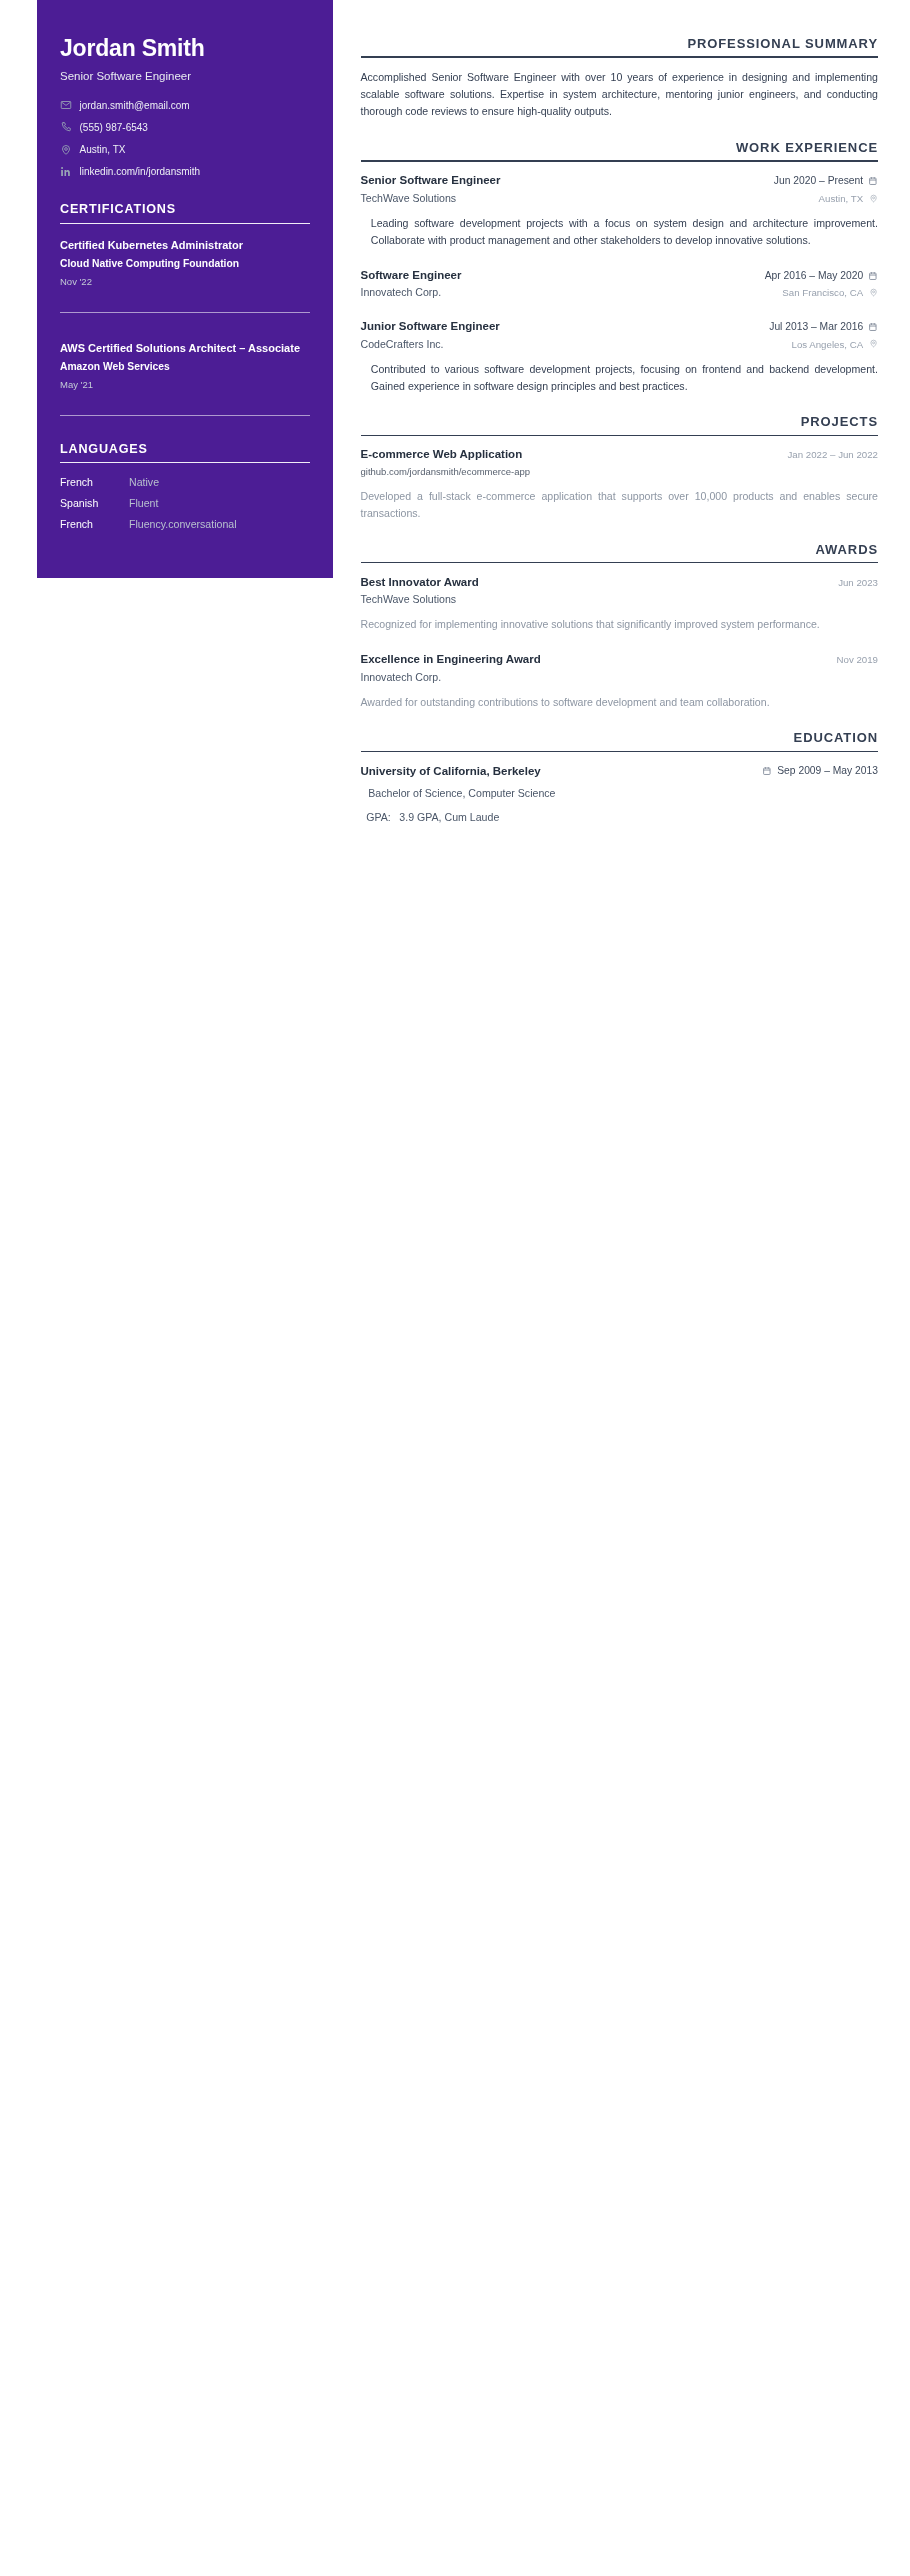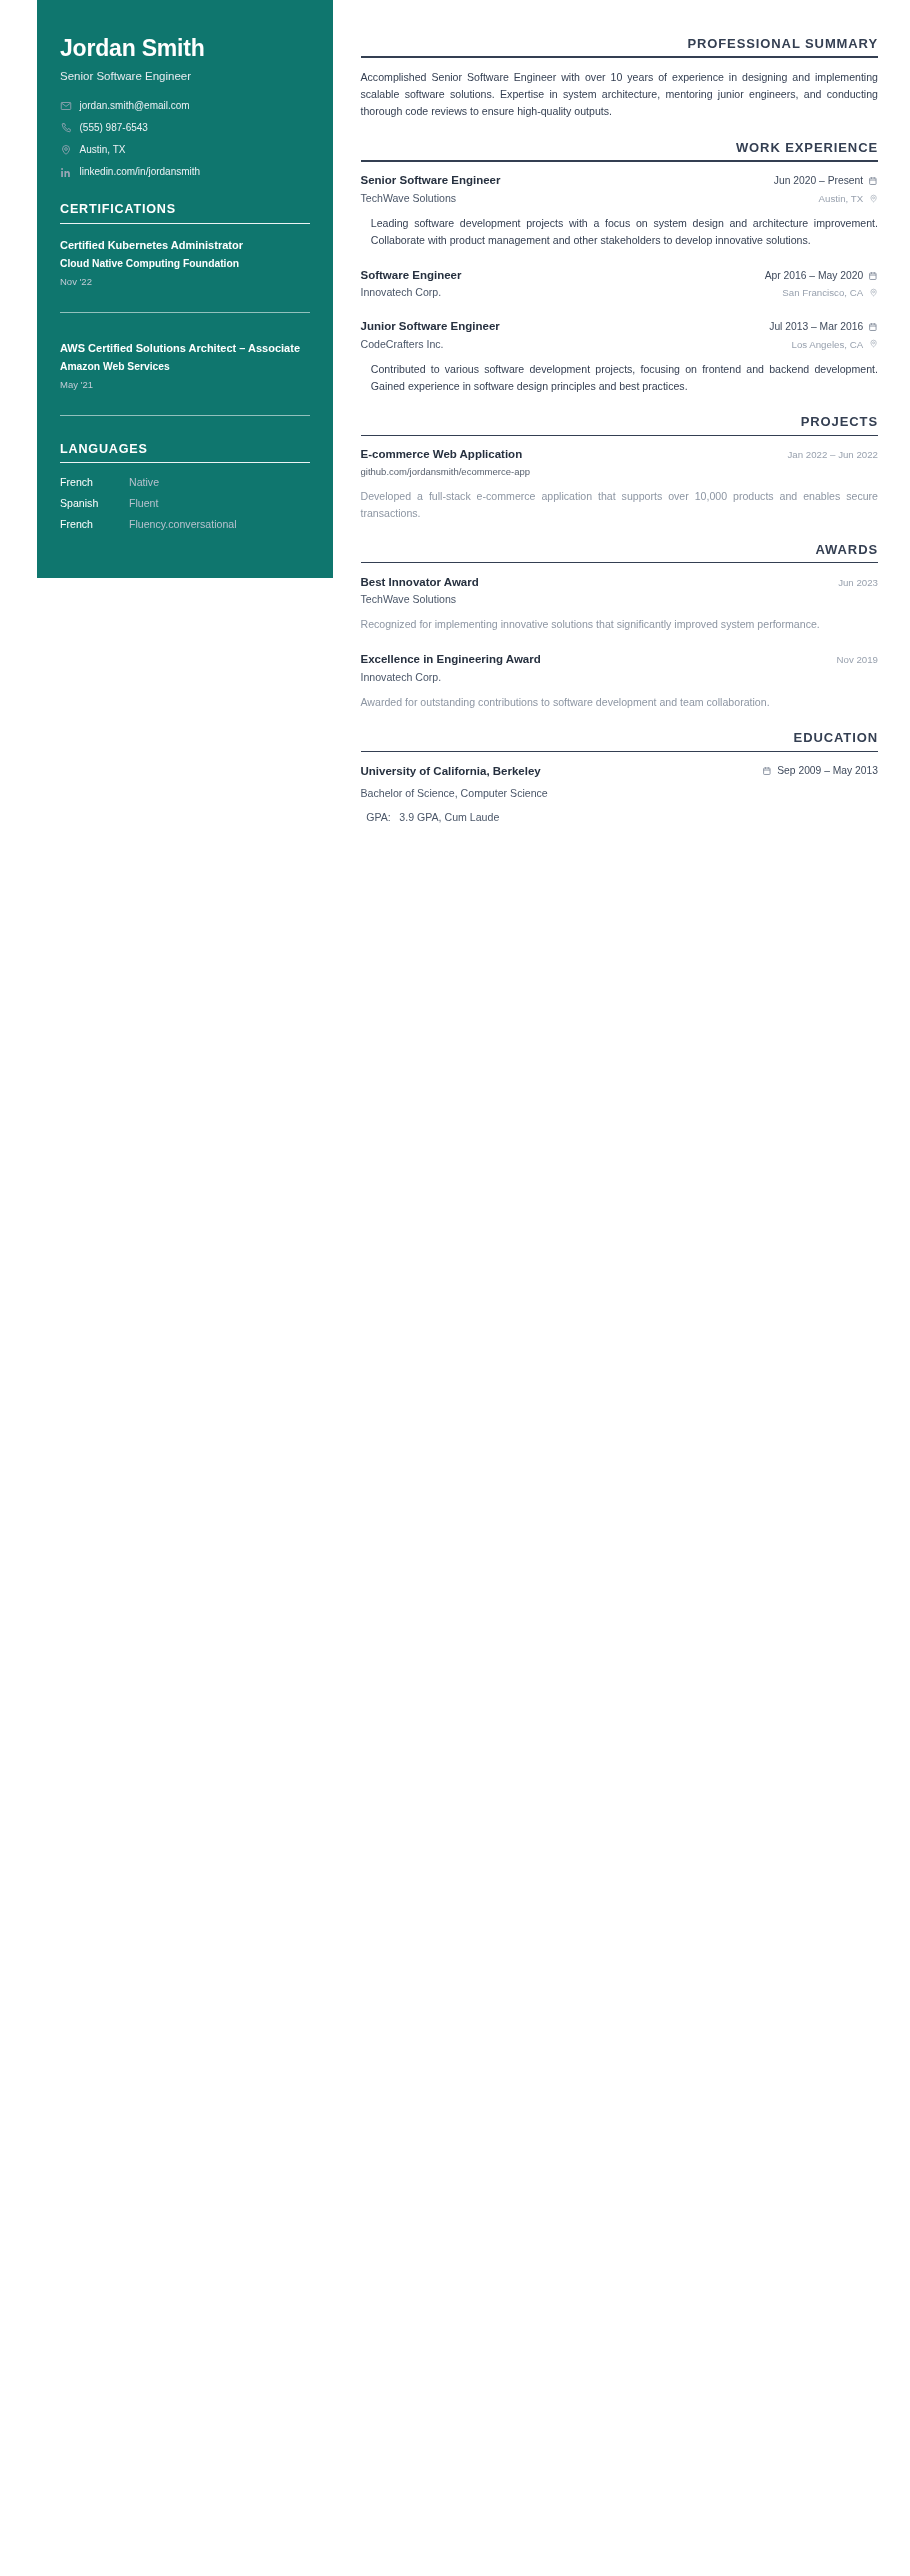--- a/index.html
+++ b/index.html
@@ -23,21 +23,21 @@
     min-height: 2576px;
     background: #ffffff;
     display: flex;
     align-items: flex-start;
   }
 
   
   .sidebar {
     width: 296px;
     margin-left: 37px;
-    background: #0f766e;
+    background: #4c1d95;
     padding: 36px 23px 40px 23px;
     color: #ffffff;
     flex: 0 0 296px;
     align-self: flex-start;
   }
 
   .name {
     font-size: 23px;
     font-weight: bold;
     letter-spacing: -0.2px;
@@ -51,21 +51,21 @@
     font-weight: normal;
     color: #e8ebf0;
     line-height: 1.3;
     margin-bottom: 15px;
   }
 
   .contact-list { margin-bottom: 3.4px; }
 
   .contact-row {
     display: flex;
-    align-items: flex-end;
+    align-items: center;
     gap: 7.5px;
     margin-bottom: 8.6px;
     font-size: 10px;
     color: #eef1f5;
     line-height: 1.35;
     white-space: nowrap;
   }
 
   .contact-row .ico {
     width: 12px;
@@ -239,20 +239,21 @@
     color: #26303f;
     line-height: 1.38;
     max-width: 189px;
   }
   .edu-degree {
     font-size: 10.6px;
     color: #4a5668;
     line-height: 1.45;
     margin-top: 5.7px;
     max-width: 195px;
+    text-align: right;
   }
   .edu-gpa {
     font-size: 10.6px;
     color: #4a5668;
     line-height: 1.45;
     margin-top: 9.2px;
     padding-left: 5.7px;
     max-width: 172px;
   }
   .edu-gpa .gpa-label { margin-right: 5.7px; }

